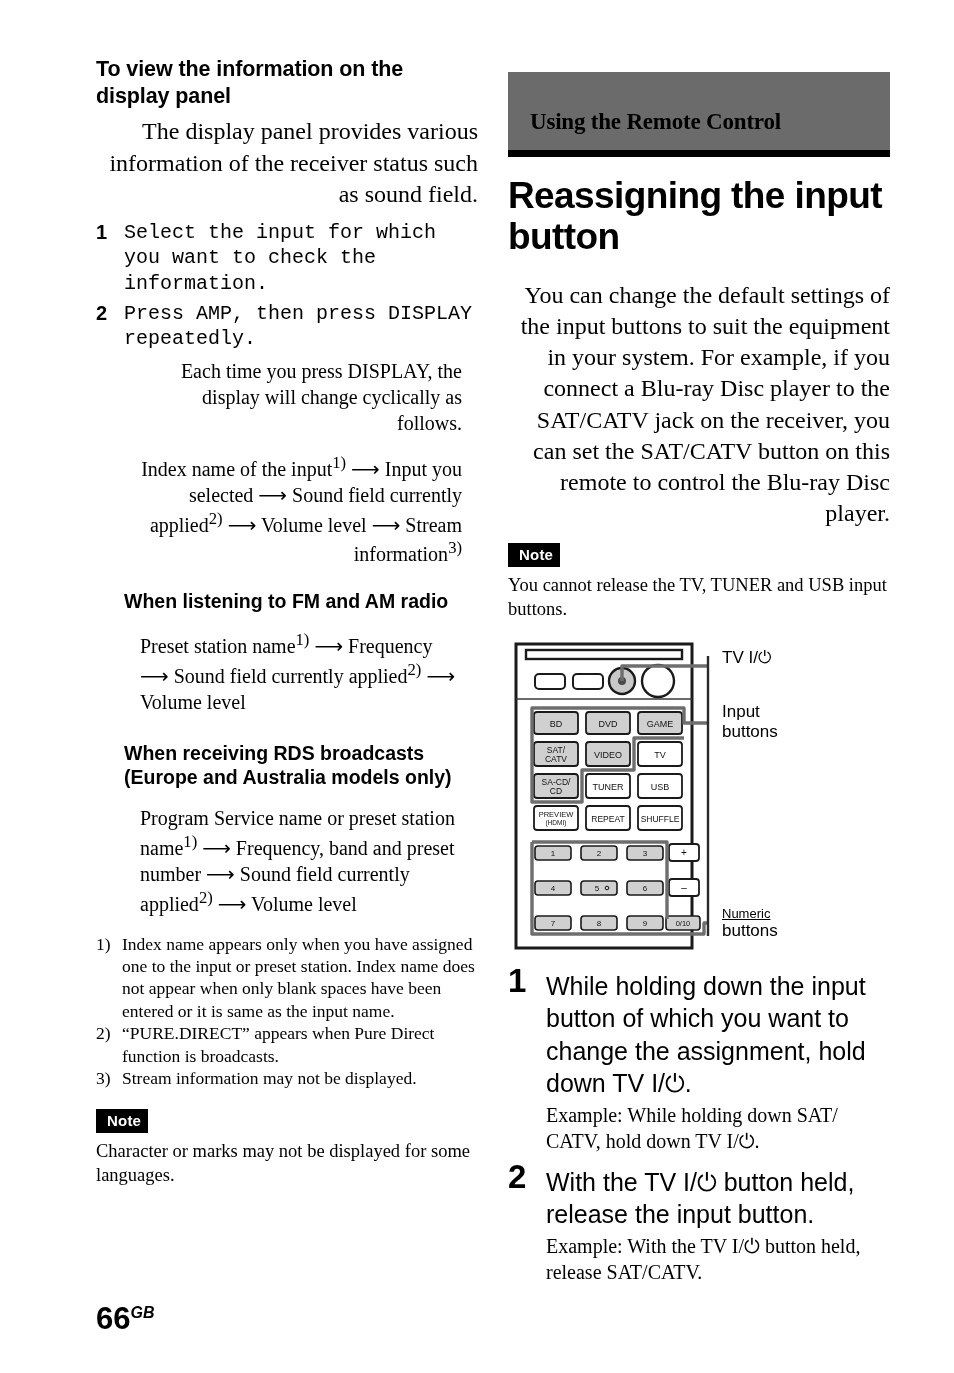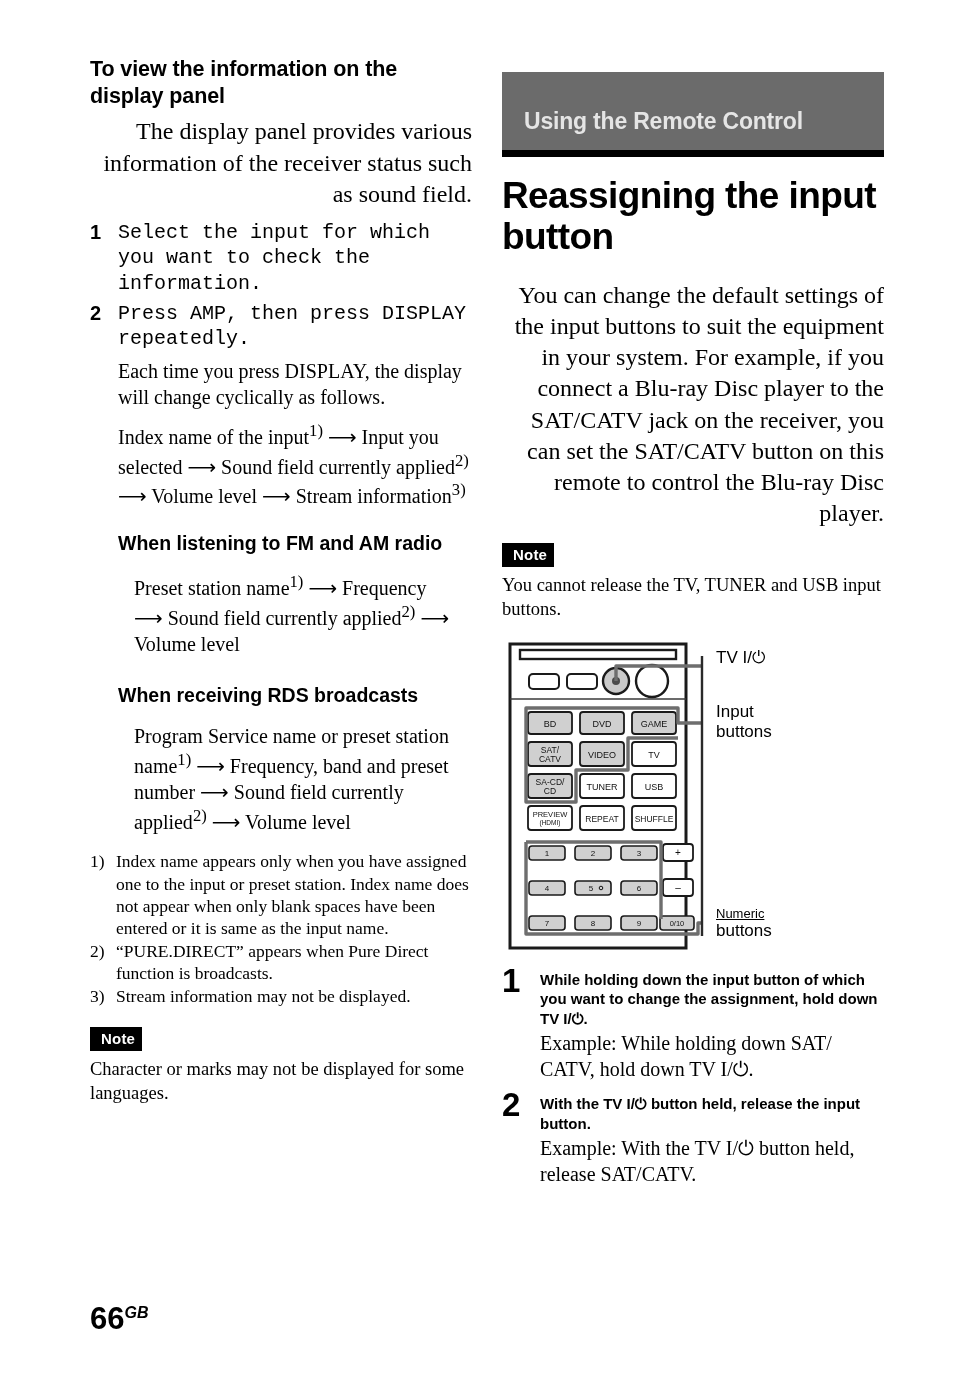--- a/index.html
+++ b/index.html
@@ -10,21 +10,21 @@
   body {
     width: 954px;
     height: 1373px;
     position: relative;
     font-family: "Liberation Serif", "DejaVu Serif", serif;
     color: #000000;
     overflow: hidden;
   }
   .page {
     position: absolute;
-    left: 2px; top: 0;
+    left: 8px; top: 0;
     width: 814px;
     height: 1373px;
   }
 
   
   .col-left {
     position: absolute;
     left: 88px;
     top: 56px;
     width: 382px;
@@ -84,42 +84,43 @@
   }
   .step-title {
     font-family: Liberation Mono, monospace;
     font-size: 20px;
     line-height: 1.28;
     margin: 0;
   }
   .step-sub {
     font-size: 20px;
     line-height: 1.3;
-    margin: 0;
+    margin: 16px;
+    text-align: right;
   }
 
   
   .bigstep {
     position: relative;
     padding-left: 38px;
     margin: 0 0 10px 0;
   }
   .bigstep-num {
     position: absolute;
     left: 0;
     top: -6px;
     font-family: "Liberation Sans", "DejaVu Sans", sans-serif;
     font-weight: bold;
     font-size: 33px;
     line-height: 1;
   }
   .bigstep-title {
     font-family: "Liberation Sans", "DejaVu Sans", sans-serif;
-    font-weight: bold;
-    font-size: 15px;
+    font-weight: normal;
+    font-size: 25px;
     line-height: 1.3;
     margin: 0 0 2px 0;
   }
   .bigstep-body {
     font-size: 20px;
     line-height: 1.3;
     margin: 0;
   }
 
   
@@ -160,24 +161,24 @@
     margin: 7px 0 0 0;
   }
 
   
   .banner {
     background: #6b6b6b;
     height: 78px;
     position: relative;
   }
   .banner-text {
-    font-family: Liberation Sans, sans-serif;
+    font-family: Liberation Serif, serif;
     font-weight: bold;
     font-size: 23px;
-    color: #e5e5e5;
+    color: #000000;
     position: absolute;
     left: 22px;
     bottom: 15px;
     letter-spacing: -0.2px;
   }
   .banner-rule {
     height: 7px;
     background: #000000;
   }
   .chapter-title {
@@ -254,20 +255,21 @@
       <span class="arrow">⟶</span>
       <span>Frequency</span>
       <span class="arrow">⟶</span>
       <span>Sound field currently applied</span><sup>2)</sup>
       <span class="arrow">⟶</span>
       <span>Volume level</span>
     </p>
 
     <h3 class="sub-head">
       <span>When receiving RDS broadcasts</span><br>
+      <span>(Europe and Australia models only)</span>
     </h3>
     <p class="sub-body">
       <span>Program Service name or preset station name</span><sup>1)</sup>
       <span class="arrow">⟶</span>
       <span>Frequency, band and preset number</span>
       <span class="arrow">⟶</span>
       <span>Sound field currently applied</span><sup>2)</sup>
       <span class="arrow">⟶</span>
       <span>Volume level</span>
     </p>

